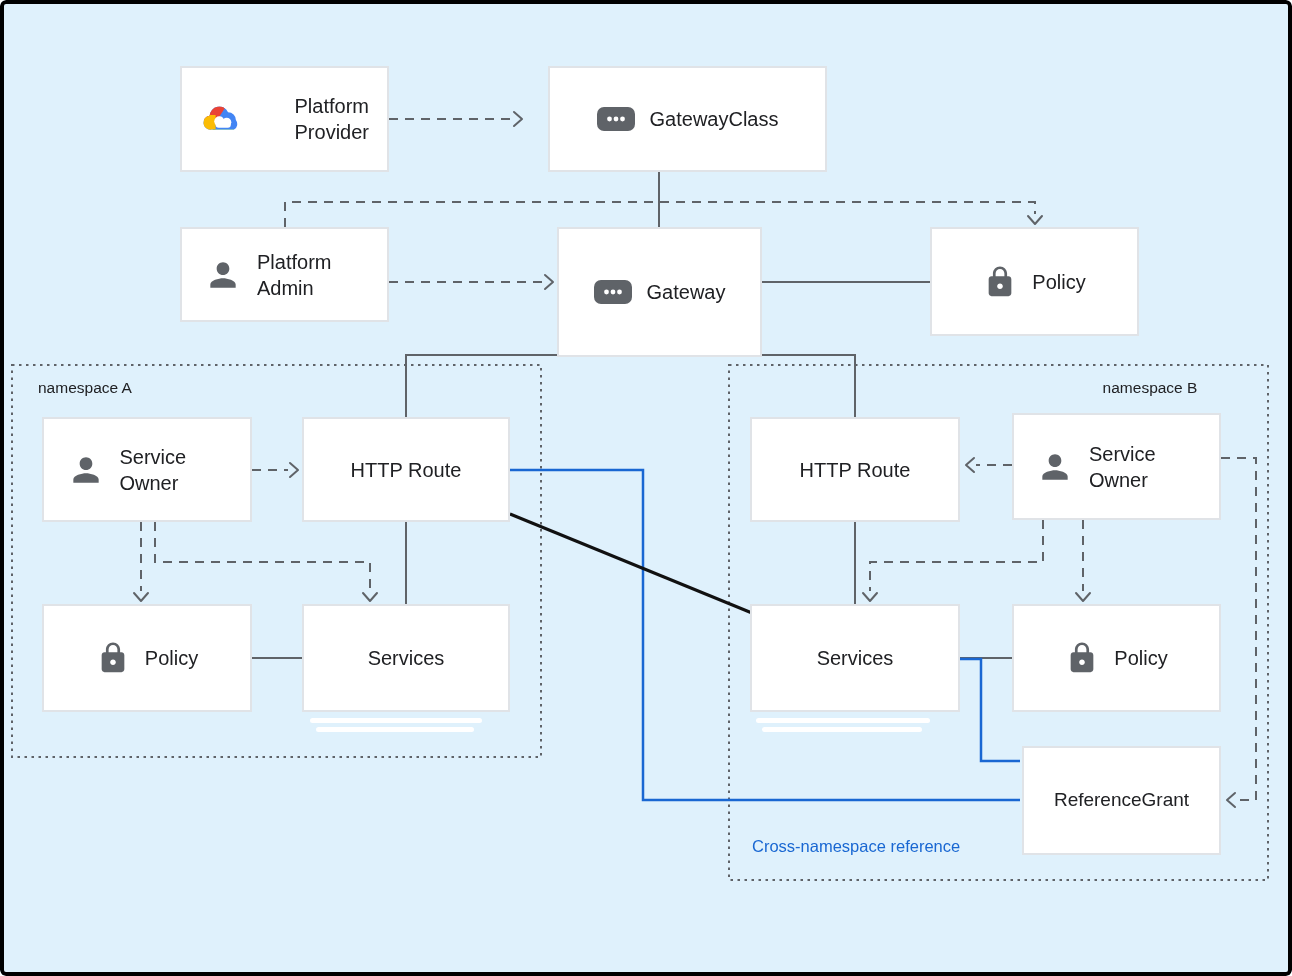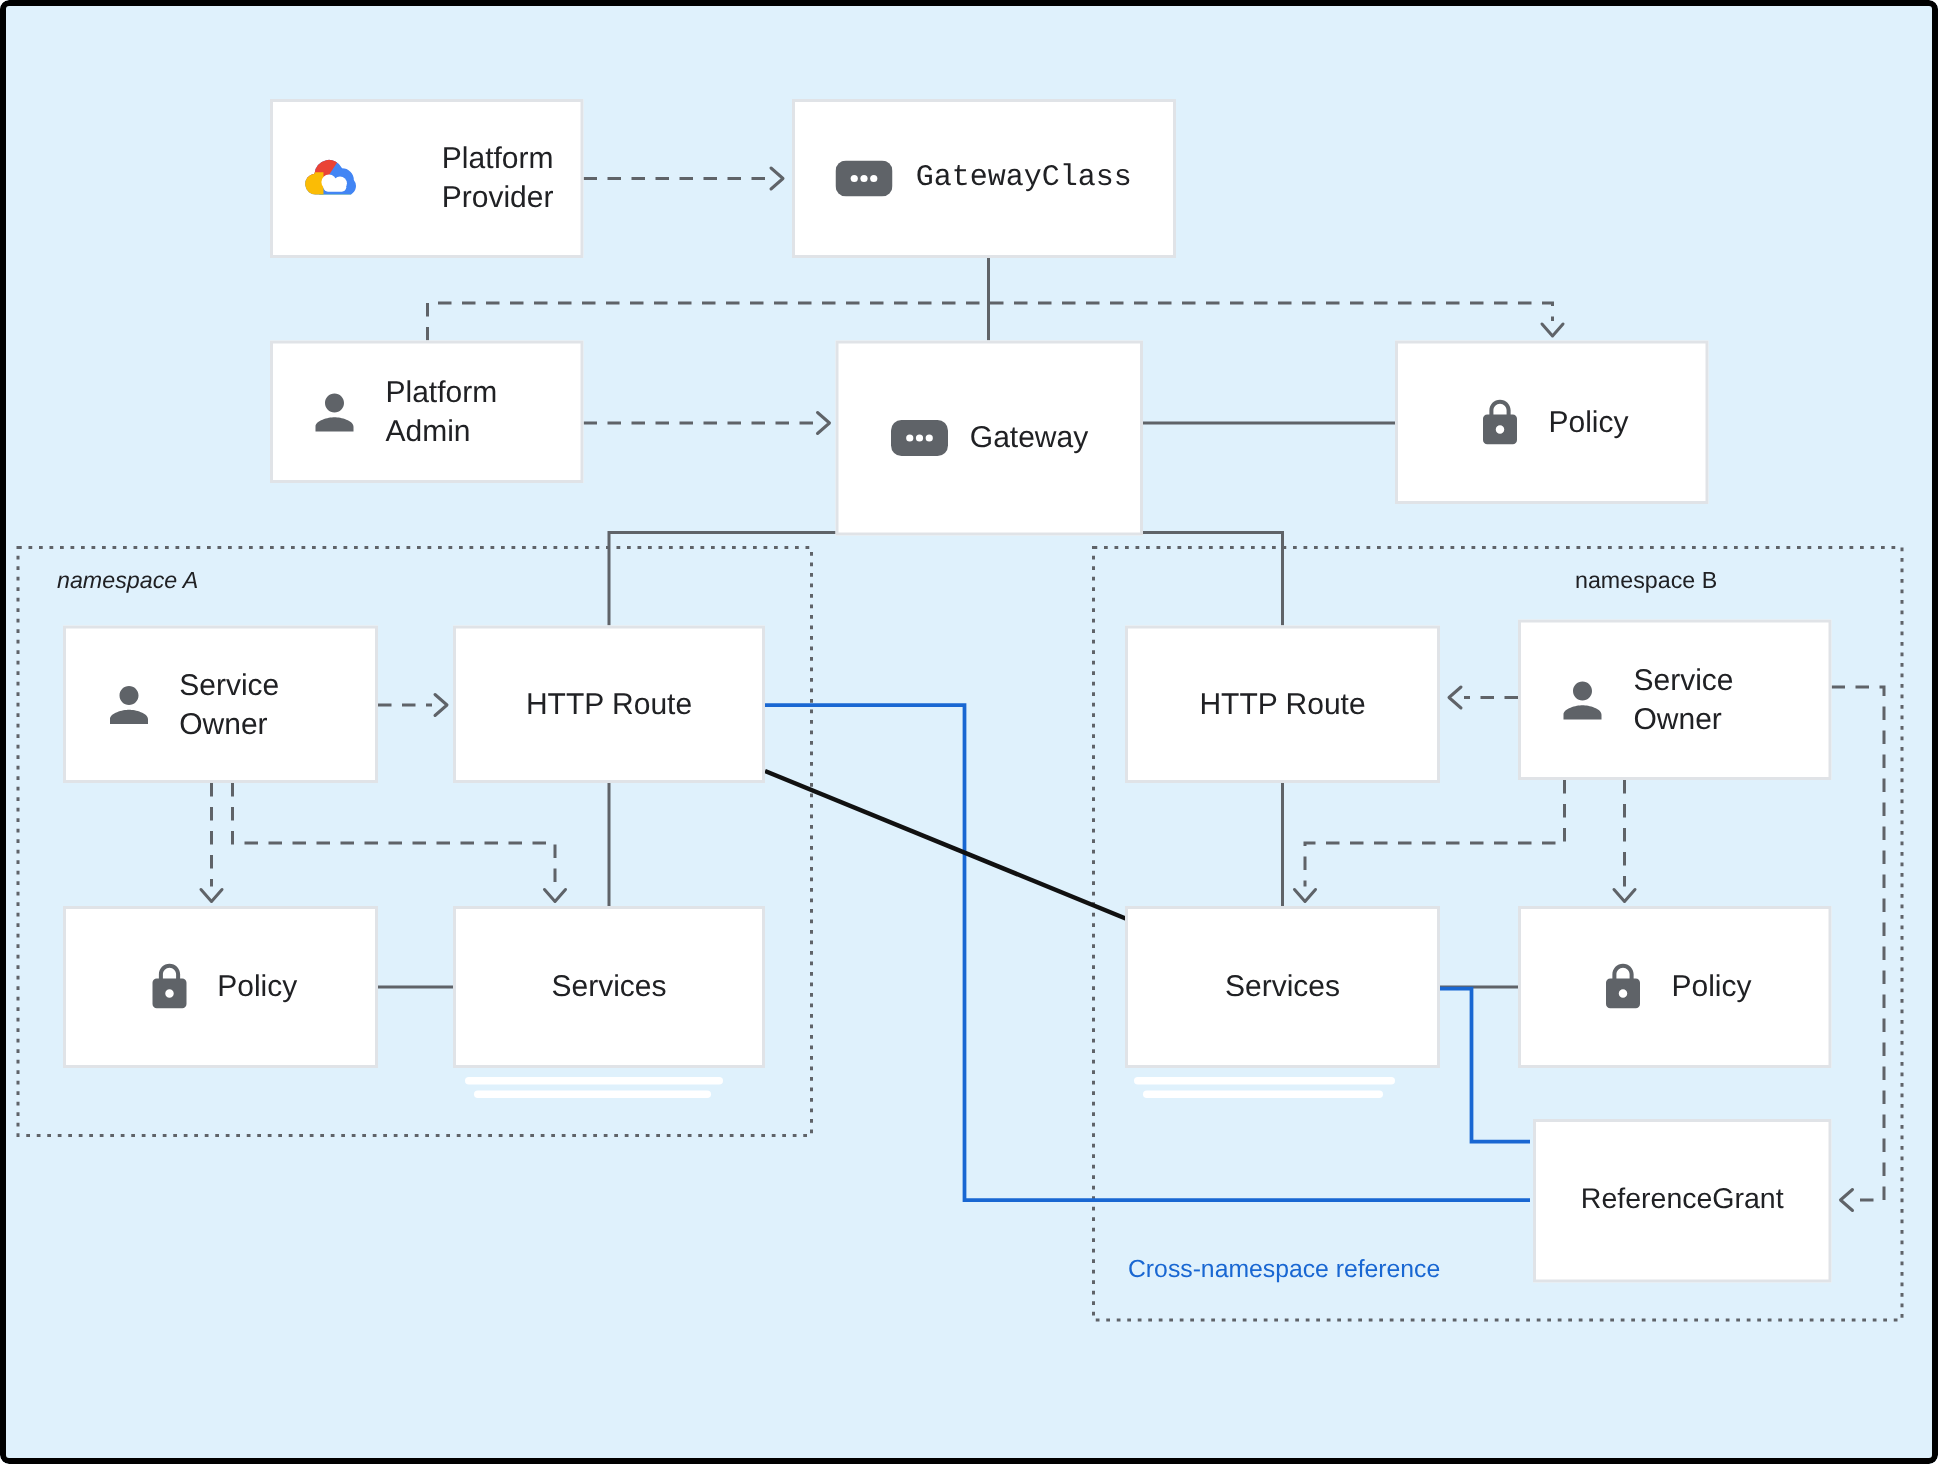--- a/index.html
+++ b/index.html
@@ -98,22 +98,22 @@
     <path class="edge-gray" d="M855,522 V604"></path>
     <path class="edge-gray" d="M252,658 H302"></path>
     <path class="edge-gray" d="M960,658 H1012"></path>
 
     <path class="edge-blue" d="M510,470 H643 V800 H1020"></path>
     <path class="edge-blue" d="M959,659 H981 V761 H1020"></path>
 
     <path class="edge-black" d="M510,514 L752,613"></path>
   </svg>
 
-  <div class="ns-label" style="left:38px;top:379px;font-style:italic;">namespace A</div>
-  <div class="ns-label" style="left:1050px;top:379px;width:200px;text-align:left;">namespace B</div>
+  <div class="ns-label" style="left:38px;top:379px;">namespace A</div>
+  <div class="ns-label" style="left:1050px;top:379px;width:200px;text-align:center;">namespace B</div>
 
   <div class="node two-line" style="left:180px;top:66px;width:209px;height:106px;text-align:right;">
     <span class="icon">
       <svg width="46" height="37" viewBox="0 0 100 80">
         <defs>
             <clipPath id="cloudClip">
               <path d="M24 62 A15 15 0 0 1 21 32 A21 21 0 0 1 61 24 A17 17 0 0 1 78 41 A14 14 0 0 1 74 62 Z"></path>
             </clipPath>
           </defs>
         <g clip-path="url(#cloudClip)">
@@ -123,21 +123,21 @@
           <path d="M28 62 H74 V80 H28 Z" fill="#34A853"></path>
         </g>
         <circle cx="42" cy="44" r="11" fill="#fff"></circle>
         <circle cx="58" cy="46" r="10" fill="#fff"></circle>
         <rect x="34" y="45" width="33" height="13" rx="6.5" fill="#fff"></rect>
       </svg>
     </span>
     <span class="label">Platform Provider</span>
   </div>
 
-  <div class="node" style="left:528px;top:66px;width:256px;height:106px;font-family:Liberation Mono, monospace;">
+  <div class="node" style="left:548px;top:66px;width:279px;height:106px;">
     <span class="icon">
       <svg width="38" height="24" viewBox="0 0 38 24">
         <rect x="0" y="0" width="38" height="24" rx="7" class="icon-fill"></rect>
         <circle cx="12.5" cy="12" r="2.4" fill="#fff"></circle>
         <circle cx="19" cy="12" r="2.4" fill="#fff"></circle>
         <circle cx="25.5" cy="12" r="2.4" fill="#fff"></circle>
       </svg>
     </span>
     <span class="label">GatewayClass</span>
   </div>

